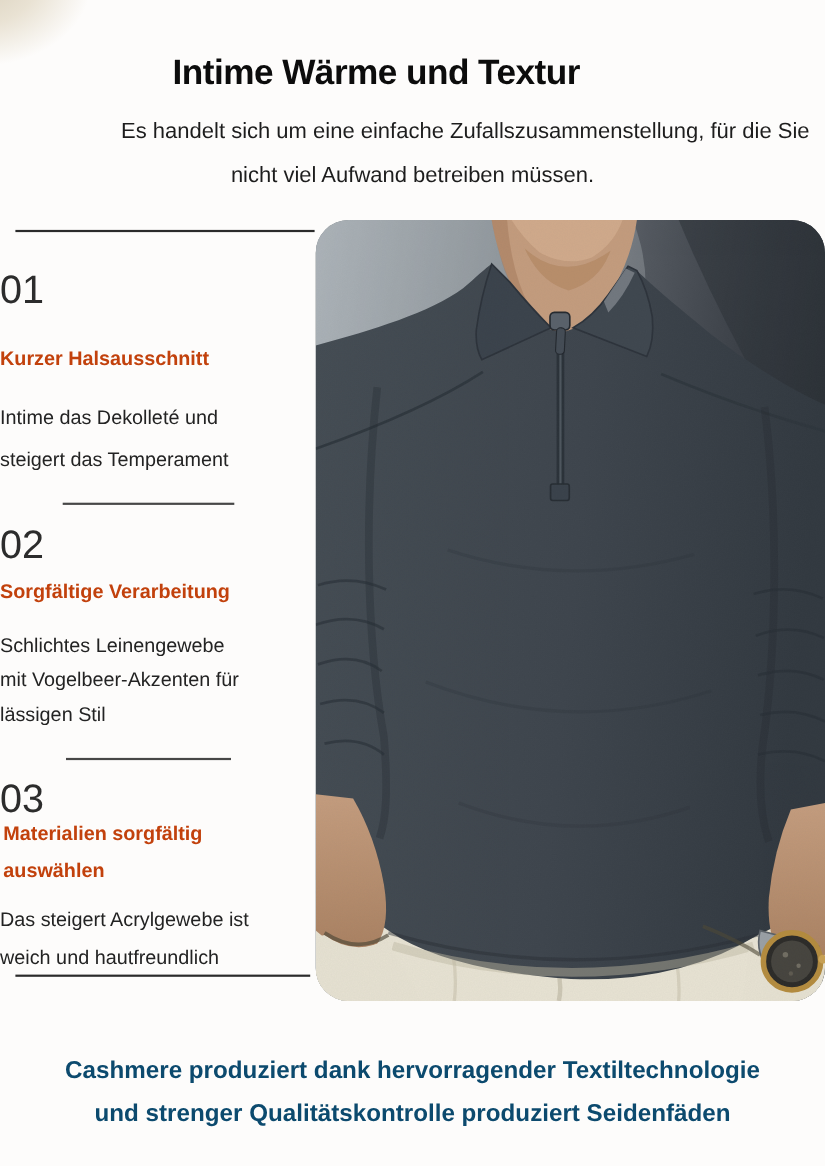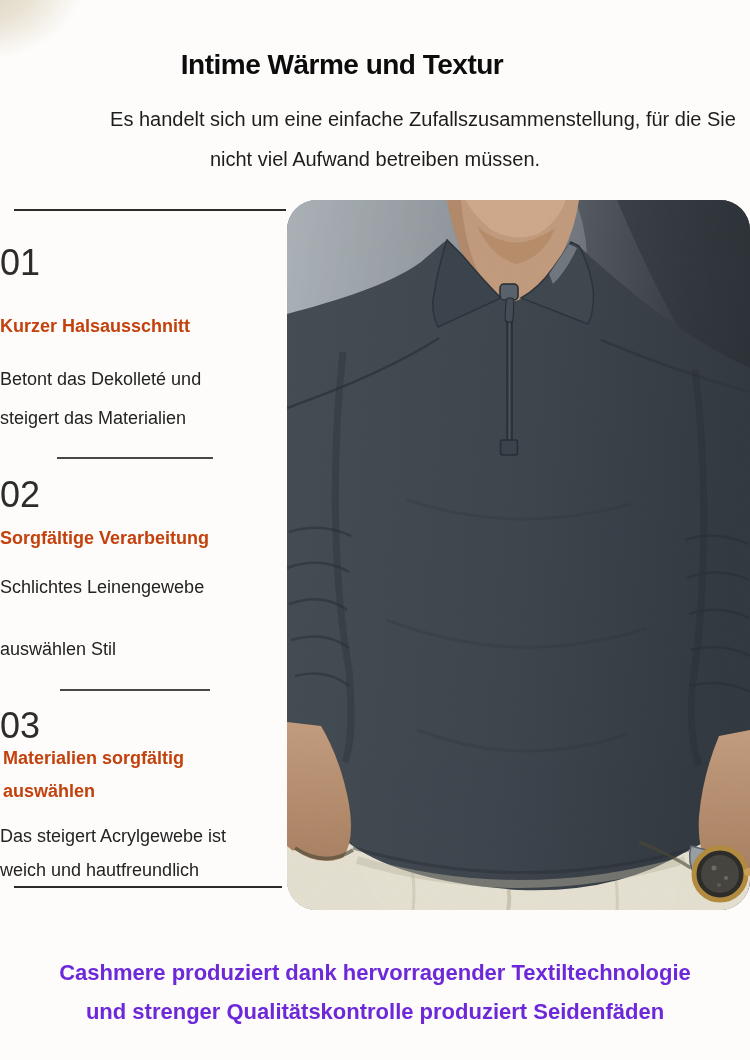--- a/index.html
+++ b/index.html
@@ -9,21 +9,21 @@
     font-family:"Liberation Sans", sans-serif; color:#111;
   }
   .corner-tint{
     position:absolute; left:0; top:0; width:110px; height:90px;
     background:radial-gradient(ellipse 130px 100px at -18px -18px,
       #d9d0bc 0%, #e9e2d3 40%, rgba(253,252,251,0) 78%);
     pointer-events:none;
   }
   .page-title{
     position:absolute; top:42px; left:0; width:684px;
-    font-size:28px; font-weight:bold; letter-spacing:-0.5px;
+    font-size:32px; font-weight:bold; letter-spacing:-0.5px;
     text-align:center; color:#0c0c0c; line-height:46px;
   }
   .subtitle{
     position:absolute; left:0; width:750px; text-align:center;
     font-size:20px; color:#1d1d1d; line-height:26px;
   }
   .sub1{top:106px;padding-left:48px;} .sub2{top:146px;}
 
   .leftcol-text{
     position:absolute; left:0; width:306px; text-align:left;
@@ -46,46 +46,47 @@
   .n3{top:707px;} .t3{top:742px;} .b3a{top:823px;} .b3b{top:857px;}
 
   .photo-frame{
     position:absolute; left:287px; top:200px; width:463px; height:710px;
     border-radius:30px; overflow:hidden; background:#6a7076;
   }
   .photo-frame svg{display:block;}
 
   .footer-line{
     position:absolute; left:0; width:750px; text-align:center;
-    font-size:22px; font-weight:bold; color:#6d28d9; line-height:28px;
+    font-size:22px; font-weight:bold; color:#0c4a6e; line-height:28px;
   }
   .f1{top:959px;} .f2{top:998px;}
 </style>
 </head>
 <body>
 
 <div class="canvas">
 
   <div class="corner-tint"></div>
 
   <div class="page-title">Intime Wärme und Textur</div>
   <div class="subtitle sub1">Es handelt sich um eine einfache Zufallszusammenstellung, für die Sie</div>
   <div class="subtitle sub2">nicht viel Aufwand betreiben müssen.</div>
 
   <div class="divider div-long div-a"></div>
   <div class="leftcol-text feature-number n1">01</div>
   <div class="leftcol-text feature-title t1">Kurzer Halsausschnitt</div>
-  <div class="leftcol-text feature-line b1a">Betont das Dekolleté und</div>
-  <div class="leftcol-text feature-line b1b">steigert das Materialien</div>
+  <div class="leftcol-text feature-line b1a">Intime das Dekolleté und</div>
+  <div class="leftcol-text feature-line b1b">steigert das Temperament</div>
 
   <div class="divider div-short div-b"></div>
   <div class="leftcol-text feature-number n2">02</div>
   <div class="leftcol-text feature-line b2a">Schlichtes Leinengewebe</div>
   <div class="leftcol-text feature-title t2">Sorgfältige Verarbeitung</div>
-  <div class="leftcol-text feature-line b2c">auswählen Stil</div>
+  <div class="leftcol-text feature-line b2b">mit Vogelbeer-Akzenten für</div>
+  <div class="leftcol-text feature-line b2c">lässigen Stil</div>
 
   <div class="divider div-short div-c"></div>
   <div class="leftcol-text feature-number n3">03</div>
   <div class="leftcol-text feature-title wrap t3">Materialien sorgfältig auswählen</div>
   <div class="leftcol-text feature-line b3a">Das steigert Acrylgewebe ist</div>
   <div class="leftcol-text feature-line b3b">weich und hautfreundlich</div>
   <div class="divider div-long div-d"></div>
 
   <div class="photo-frame">
     <svg width="463" height="710" viewBox="0 0 463 710" xmlns="http://www.w3.org/2000/svg">

